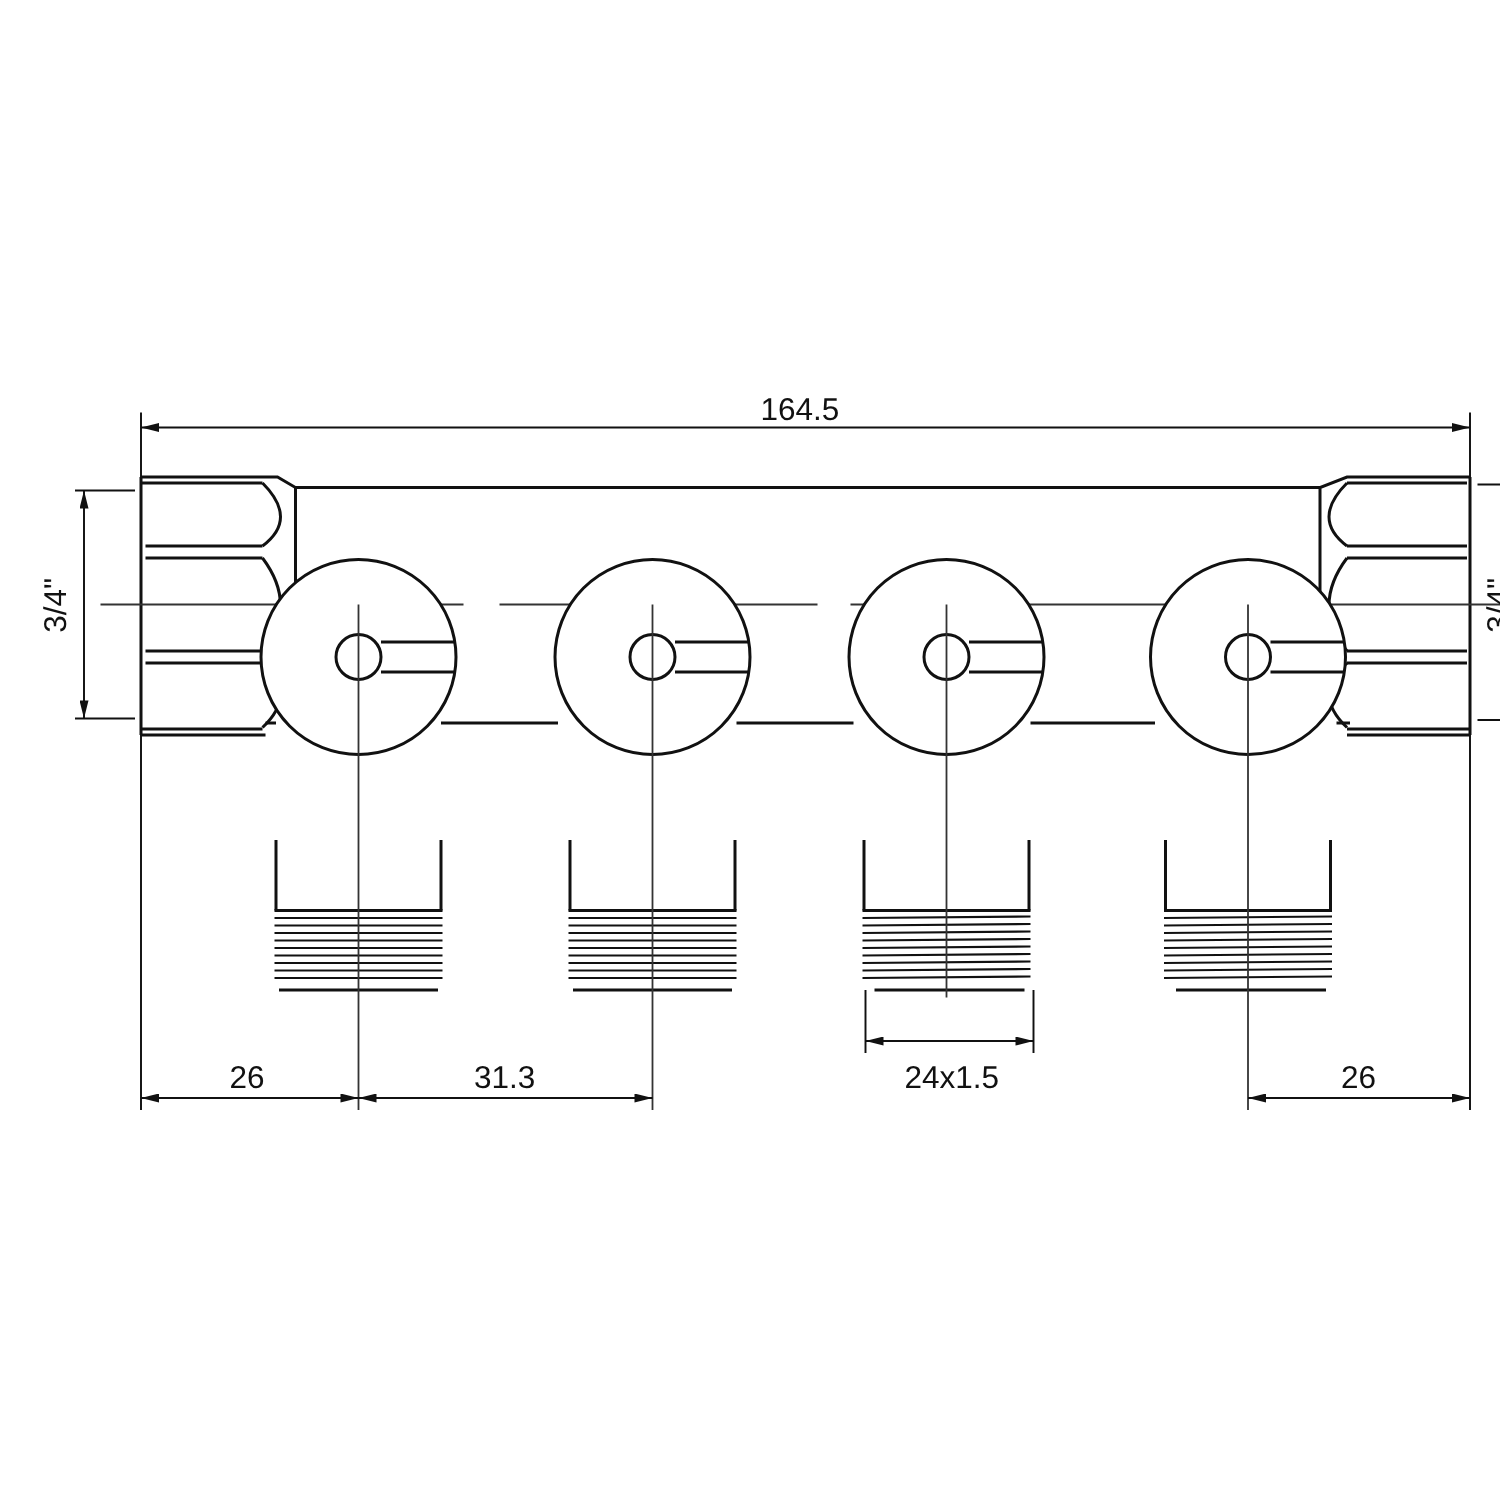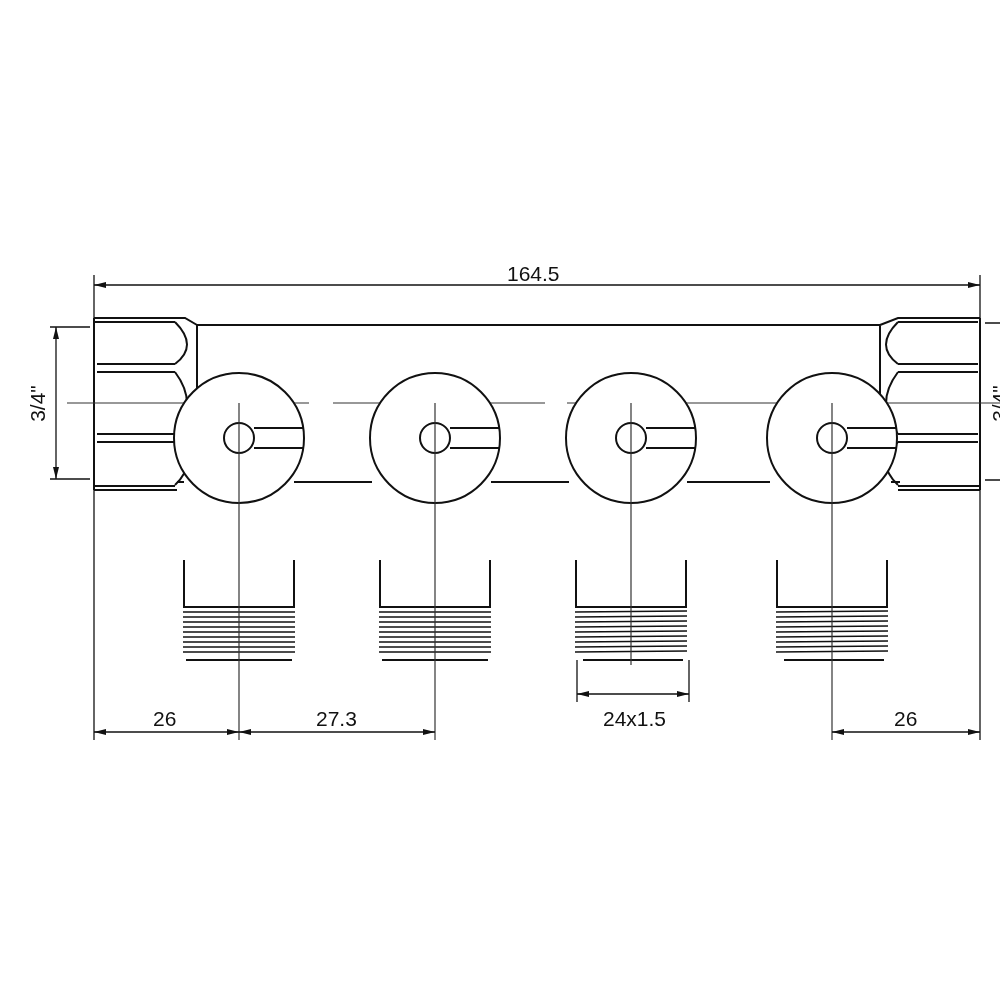--- a/index.html
+++ b/index.html
@@ -198,16 +198,16 @@
       <line x1="810" y1="732" x2="958" y2="732" marker-start="url(#arr)" marker-end="url(#arr)"></line>
     </g>
   </g>
 </svg>
 
 
 <span class="lbl" style="left:485px;top:263px;">164.5</span>
 <span class="vlbl" style="left:-3px;top:393px;">3/4"</span>
 <span class="vlbl" style="left:959px;top:393px;">3/4"</span>
 <span class="lbl" style="left:131px;top:708px;">26</span>
-<span class="lbl" style="left:294px;top:708px;">27.3</span>
+<span class="lbl" style="left:294px;top:708px;">31.3</span>
 <span class="lbl" style="left:581px;top:708px;">24x1.5</span>
 <span class="lbl" style="left:872px;top:708px;">26</span>
 </div>
 
 </body></html>

